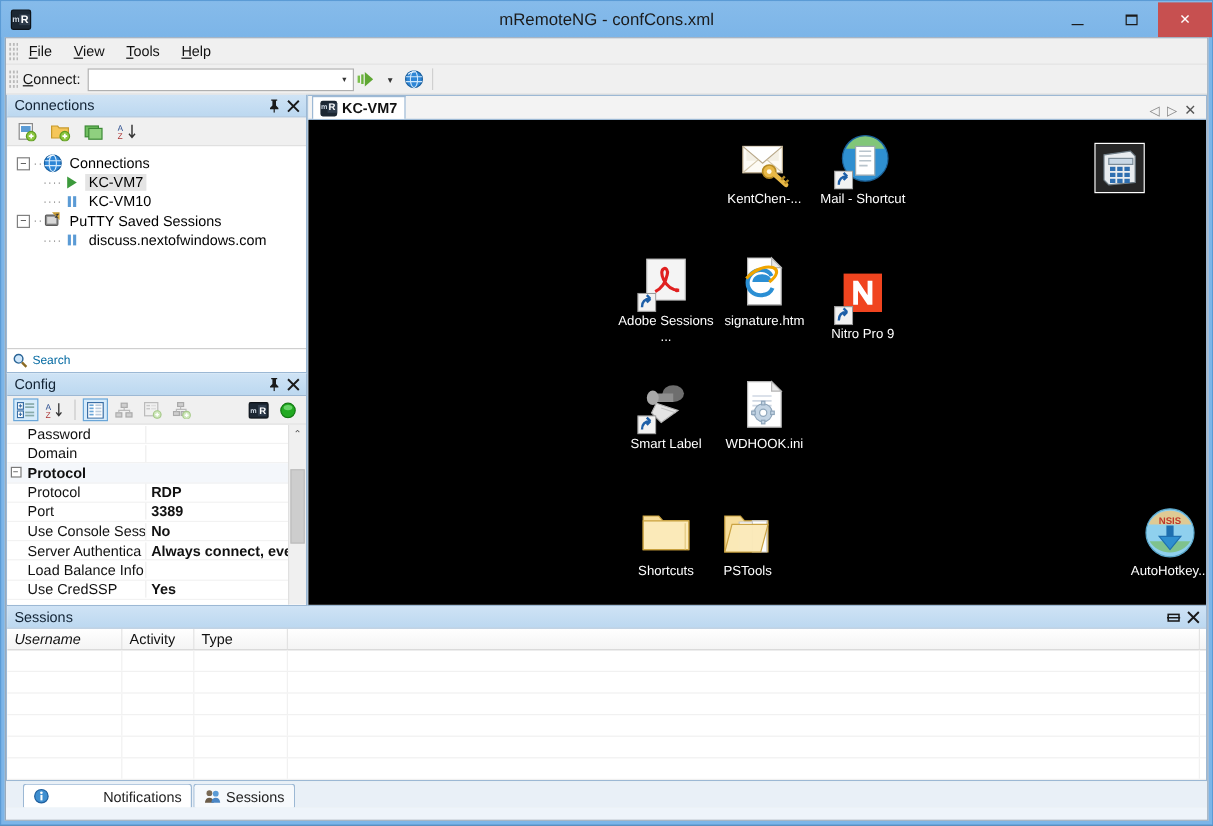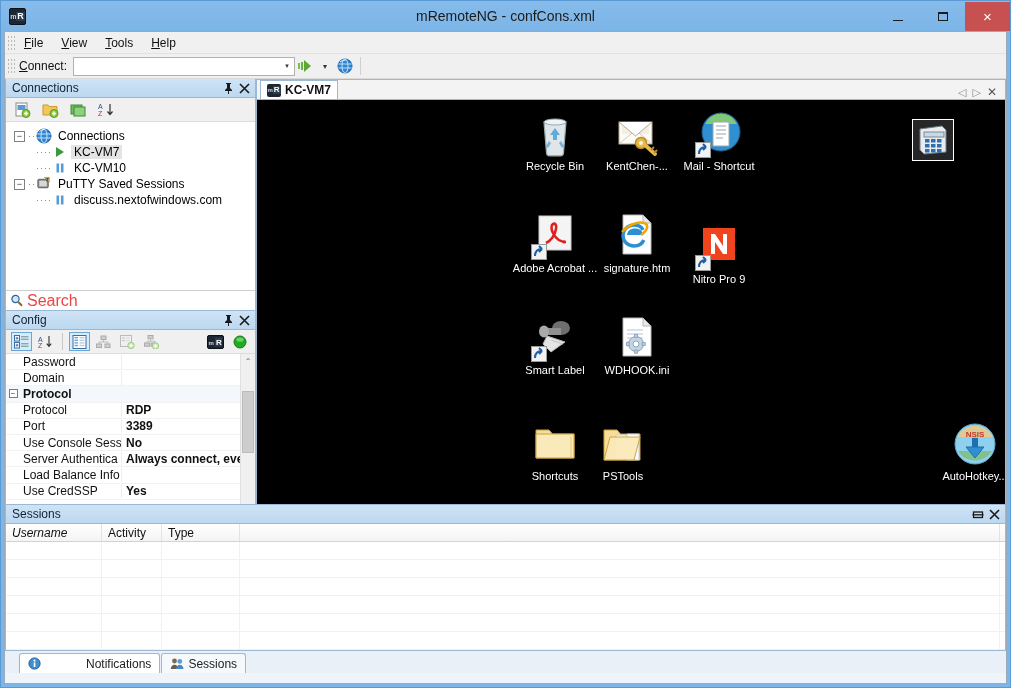--- a/index.html
+++ b/index.html
@@ -125,21 +125,21 @@
     flex:0 0 11px; }
   .dots { flex:0 0 auto; color:#808080; letter-spacing:1px; font-size:9px; }
   .tlabel { padding:0 3px; }
   .tlabel.sel { background:#e4e4e4; }
   .ticon { width:16px; height:16px; margin-right:3px; flex:0 0 16px;
     display:flex; align-items:center; justify-content:center; }
 
   
   #search-box { height:20px; flex:0 0 20px; border-top:1px solid #cfcfcf;
     display:flex; align-items:center; background:#fff; padding-left:4px; }
-  #search-box .sp { color:#ef4444; font-size:16px; padding-left:4px;text-align:center; }
+  #search-box .sp { color:#0369a1; font-size:10px; padding-left:4px;text-align:center; }
 
   
   #config-panel { flex:1 1 auto; display:flex; flex-direction:column; min-height:0;
     border:1px solid #9cb8d4; border-top:0; background:#fff; margin-top:0; }
   #config-toolbar { height:24px; flex:0 0 24px; background:#f0f0f0;
     display:flex; align-items:center; padding:0 5px; gap:3px;
     border-bottom:1px solid #dcdcdc; }
   .cfgb { width:21px; height:19px; display:flex; align-items:center; justify-content:center; }
   .cfgb.active { background:#d6ebfb; border:1px solid #6aa6d8; }
   .cfg-sep { width:1px; height:17px; background:#c8c8c8; margin:0 3px; }
@@ -558,34 +558,20 @@
               <span>KC-VM7</span>
             </div>
             <div id="tab-nav">
               <span class="nv">◁</span>
               <span class="nv">▷</span>
               <span class="cl">✕</span>
             </div>
           </div>
 
           <div id="remote-desktop">
-              <div class="dicon" style="left: 255px; top: 10px;">
-                <div class="glyph">
-                  <span class="glyph-box" style="position: relative; display: inline-block; padding: 0px;">
-                    <svg width="48" height="48" viewBox="0 0 48 48">
-                      <path d="M13 12h22l-2.5 31a3 3 0 0 1-3 2.8H18.5a3 3 0 0 1-3-2.8z" fill="#dfe6ea" stroke="#9aa8b0" stroke-width="1.2"></path>
-                      <ellipse cx="24" cy="12" rx="11" ry="3" fill="#eef3f6" stroke="#9aa8b0"></ellipse>
-                      <path d="M24 18 l5 7 h-3 v5 h-4 v-5 h-3z" fill="#4a9ed6" opacity="0.85"></path>
-                      <path d="M18 31 l-3 5 2 2 3-5z" fill="#4a9ed6" opacity="0.7"></path>
-                      <path d="M30 31 l3 5 -2 2 -3-5z" fill="#4a9ed6" opacity="0.7"></path>
-                    </svg>
-                  </span>
-                </div>
-                <div class="cap">Recycle Bin</div>
-              </div>
               <div class="dicon" style="left: 337px; top: 10px;">
                 <div class="glyph">
                   <span class="glyph-box" style="position: relative; display: inline-block; padding: 0px;">
                     <svg width="48" height="48" viewBox="0 0 48 48">
                       <rect x="6" y="12" width="33" height="22" fill="#fdfbf5" stroke="#b9a98a"></rect>
                       <rect x="9" y="15" width="27" height="9" fill="#f3efe4"></rect>
                       <path d="M6 12 L22.5 26 L39 12" fill="#ffffff" stroke="#b9a98a"></path>
                       <path d="M6 34 L19 23 M39 34 L26 23" stroke="#d5c9ad" fill="none"></path>
                       <circle cx="28" cy="33" r="5.5" fill="#e8b846" stroke="#b68b24" stroke-width="1.4"></circle>
                       <circle cx="28" cy="33" r="2" fill="#fff8e6"></circle>
@@ -643,21 +629,21 @@
                       <rect x="8" y="4" width="32" height="34" fill="#f4f4f4" stroke="#c9c9c9"></rect>
                       <path d="M15 31c6-3 9-9 10-14 1-4-1-6-3-5-2 1-2 5 0 9 3 6 8 9 13 9" stroke="#e02020" stroke-width="2.6" fill="none"></path>
                       <circle cx="33" cy="30" r="1.6" fill="#e02020"></circle>
                     </svg>
                     <svg width="16" height="16" viewBox="0 0 16 16" style="position:absolute;left:0;bottom:0;">
                       <rect x="0.5" y="0.5" width="15" height="15" fill="#f2f2f2" stroke="#9a9a9a"></rect>
                       <path d="M4 12 C4 6 8 5 11 5 M11 5 l-3 -3 M11 5 l-3 3" stroke="#1d5fa8" stroke-width="2" fill="none"></path>
                     </svg>
                   </span>
                 </div>
-                <div class="cap">Adobe Acrobat ...</div>
+                <div class="cap">Adobe Sessions ...</div>
               </div>
               <div class="dicon" style="left: 337px; top: 112px;">
                 <div class="glyph">
                   <span class="glyph-box" style="position: relative; display: inline-block; padding: 0px;">
                     <svg width="48" height="48" viewBox="0 0 48 48">
                       <path d="M10 3h20l8 8v31H10z" fill="#ffffff" stroke="#b5b5b5"></path>
                       <path d="M30 3l8 8h-8z" fill="#e8e8e8" stroke="#b5b5b5"></path>
                       <path d="M30 18c-1.4-3-5-5-9-5-6.2 0-11 4.8-11 10.6 0 6 4.8 10.4 11 10.4 4.6 0 8.3-2.4 9.8-6" stroke="#2b8fd4" stroke-width="3.4" fill="none"></path>
                       <path d="M14 23h16c0-4-3.4-6.5-8-6.5s-8 2.7-8 6.5z" fill="#2b8fd4"></path>
                       <path d="M9 20c6-7 16-11 22-9 5 1.6 4 7-3 12" stroke="#f0a500" stroke-width="2.6" fill="none"></path>

